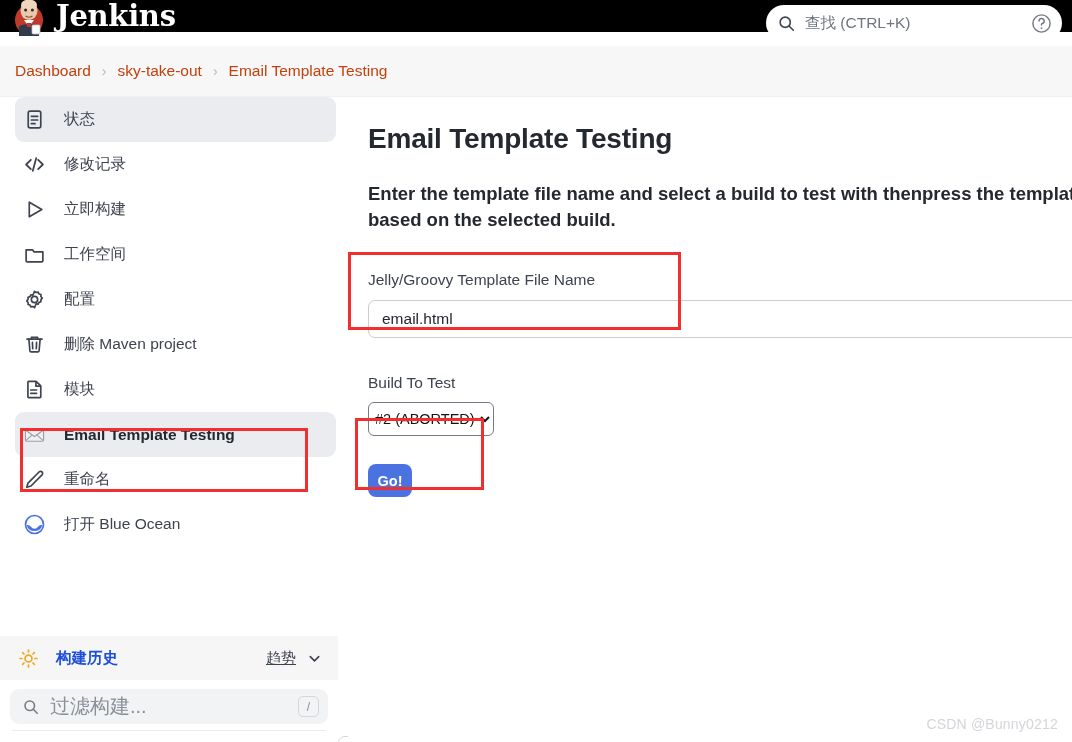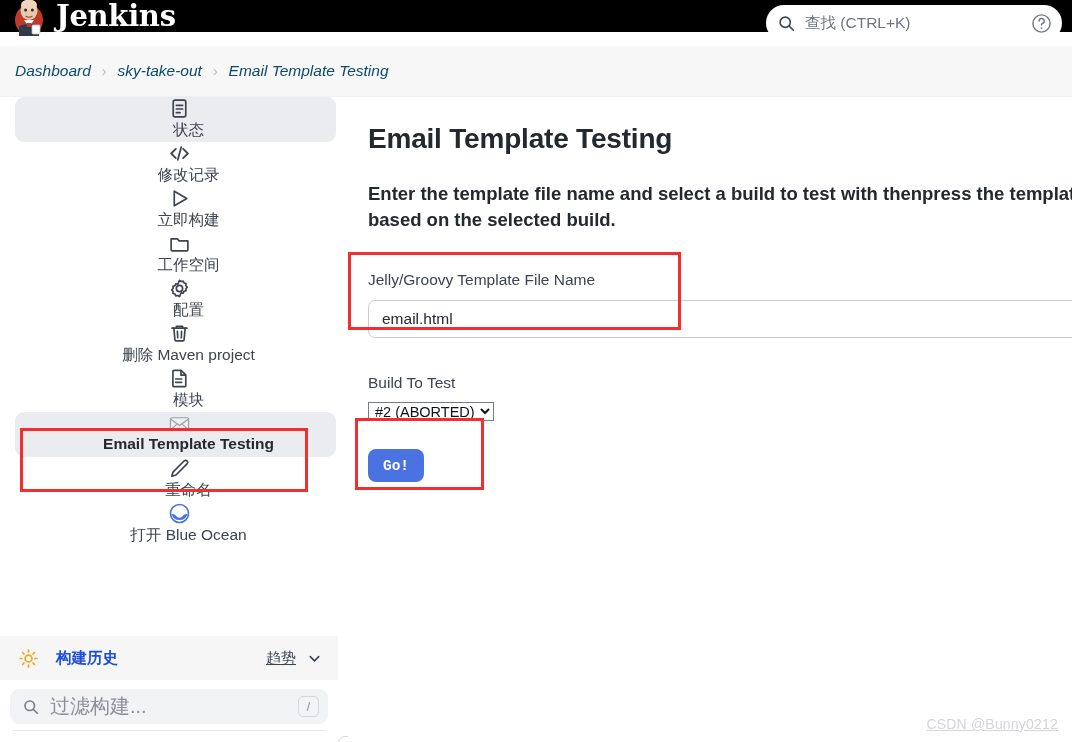--- a/index.html
+++ b/index.html
@@ -54,24 +54,23 @@
   .breadcrumb-bar {
     position: absolute; top: 46px; left: 0;
     width: 1072px; height: 51px;
     background: #f7f7f8;
     display: flex; align-items: center;
     padding-left: 15px;
     border-bottom: 1px solid #f0f0f1;
   }
   .crumb {
     font-size: 15.5px;
-    color: #0c4a6e;
+    color: #c2410c;
     text-decoration: none;
     white-space: nowrap;
-    font-style: italic;
   }
   .crumb-sep {
     color: #b4b8bf;
     font-size: 14px;
     margin: 0 11px;
     line-height: 1;
   }
 
   
   .sidebar {
@@ -81,21 +80,20 @@
   }
   .side-item {
     position: relative;
     display: flex; align-items: center;
     height: 45px;
     margin: 0 12px 0 15px;
     padding-left: 8px;
     border-radius: 9px;
     text-decoration: none;
     color: #3d434f;
-    flex-direction: column;
   }
   .side-item.active { background: #ebecef; }
   .side-item .s-icon {
     flex: 0 0 auto;
     width: 23px; height: 23px;
     color: #3d434f;
     display: flex; align-items: center; justify-content: center;
   }
   .side-item .s-label {
     margin-left: 18px;
@@ -202,60 +200,59 @@
     padding: 0 13px;
     font-family: "Liberation Sans", sans-serif;
     font-size: 15.5px;
     color: #24282f;
   }
 
   .select-label { margin-top: 36px; font-size: 15.5px; color:#3d434f; }
   .build-select {
     display: block;
     margin-top: 10px;
-    height: 19px;
+    height: 34px;
     font-family: "Liberation Sans", sans-serif;
     font-size: 14.5px;
     color: #111318;
     border: 1px solid #767b85;
-    border-radius: 0;
+    border-radius: 6px;
     background: #ffffff;
     padding: 0 2px;
   }
 
   .go-button {
     display: inline-flex; align-items: center; justify-content: center;
     margin-top: 28px;
-    width: 56px; height: 33px;
+    width: 44px; height: 33px;
     background: #4a72e0;
     color: #ffffff;
     font-size: 14.5px; font-weight: 700;
     border: none; border-radius: 8px;
     cursor: pointer;
-    font-family: Liberation Mono, monospace;
+    font-family: Liberation Sans, sans-serif;
   }
 
   
   .redbox {
     position: absolute;
     border: 3px solid #f22f2f;
     pointer-events: none;
     z-index: 40;
   }
   #redbox-sidebar { left: 20px;  top: 428px; width: 288px; height: 64px; }
   #redbox-input   { left: 348px; top: 252px; width: 333px; height: 78px; }
   #redbox-go      { left: 355px; top: 418px; width: 129px; height: 72px; }
 
   
   .watermark {
     position: absolute; right: 14px; bottom: 10px;
     font-size: 14px; color: #d3d5d9;
     letter-spacing: 0.2px;
     z-index: 30;
-    text-decoration: underline;
   }
 </style>
 </head>
 <body>
 
 <div class="app-header">
   <a class="brand">
     <svg class="brand-logo" viewBox="0 0 38 40">
       <ellipse cx="19" cy="24" rx="14" ry="15" fill="#c0392b"></ellipse>
       <path d="M9 30 L9 40 L29 40 L29 30 Q19 26 9 30 Z" fill="#2f3a4a"></path>

